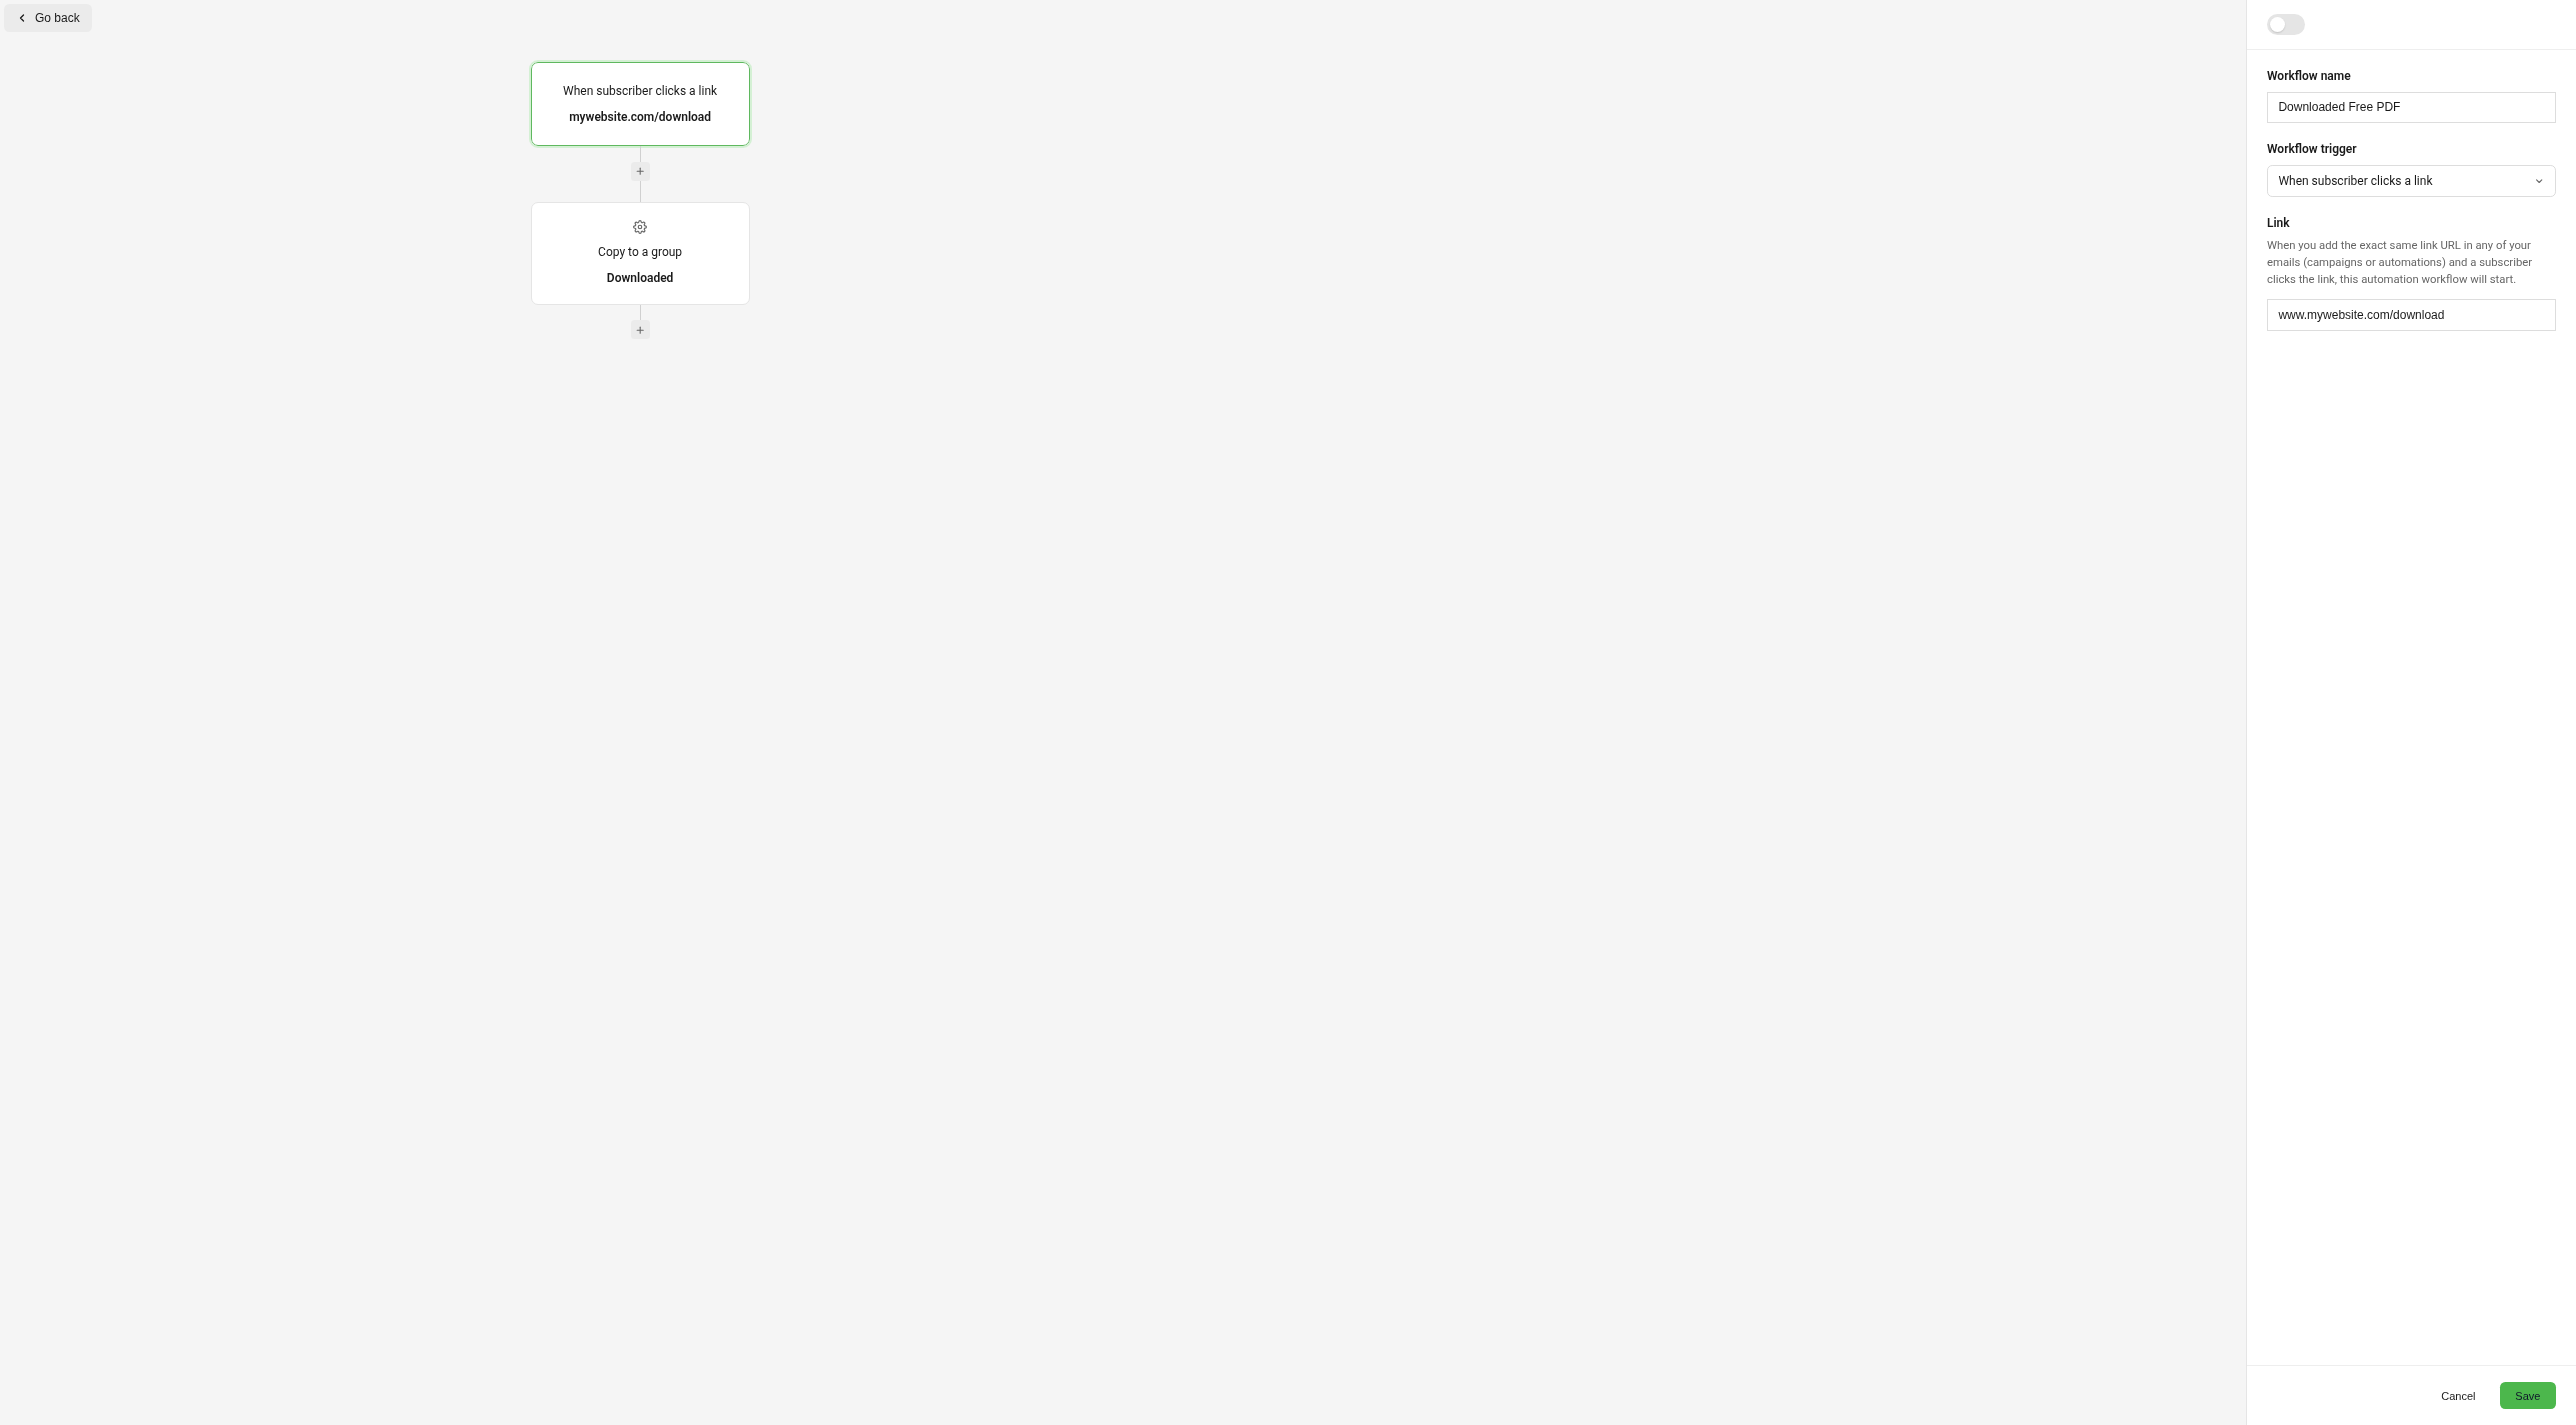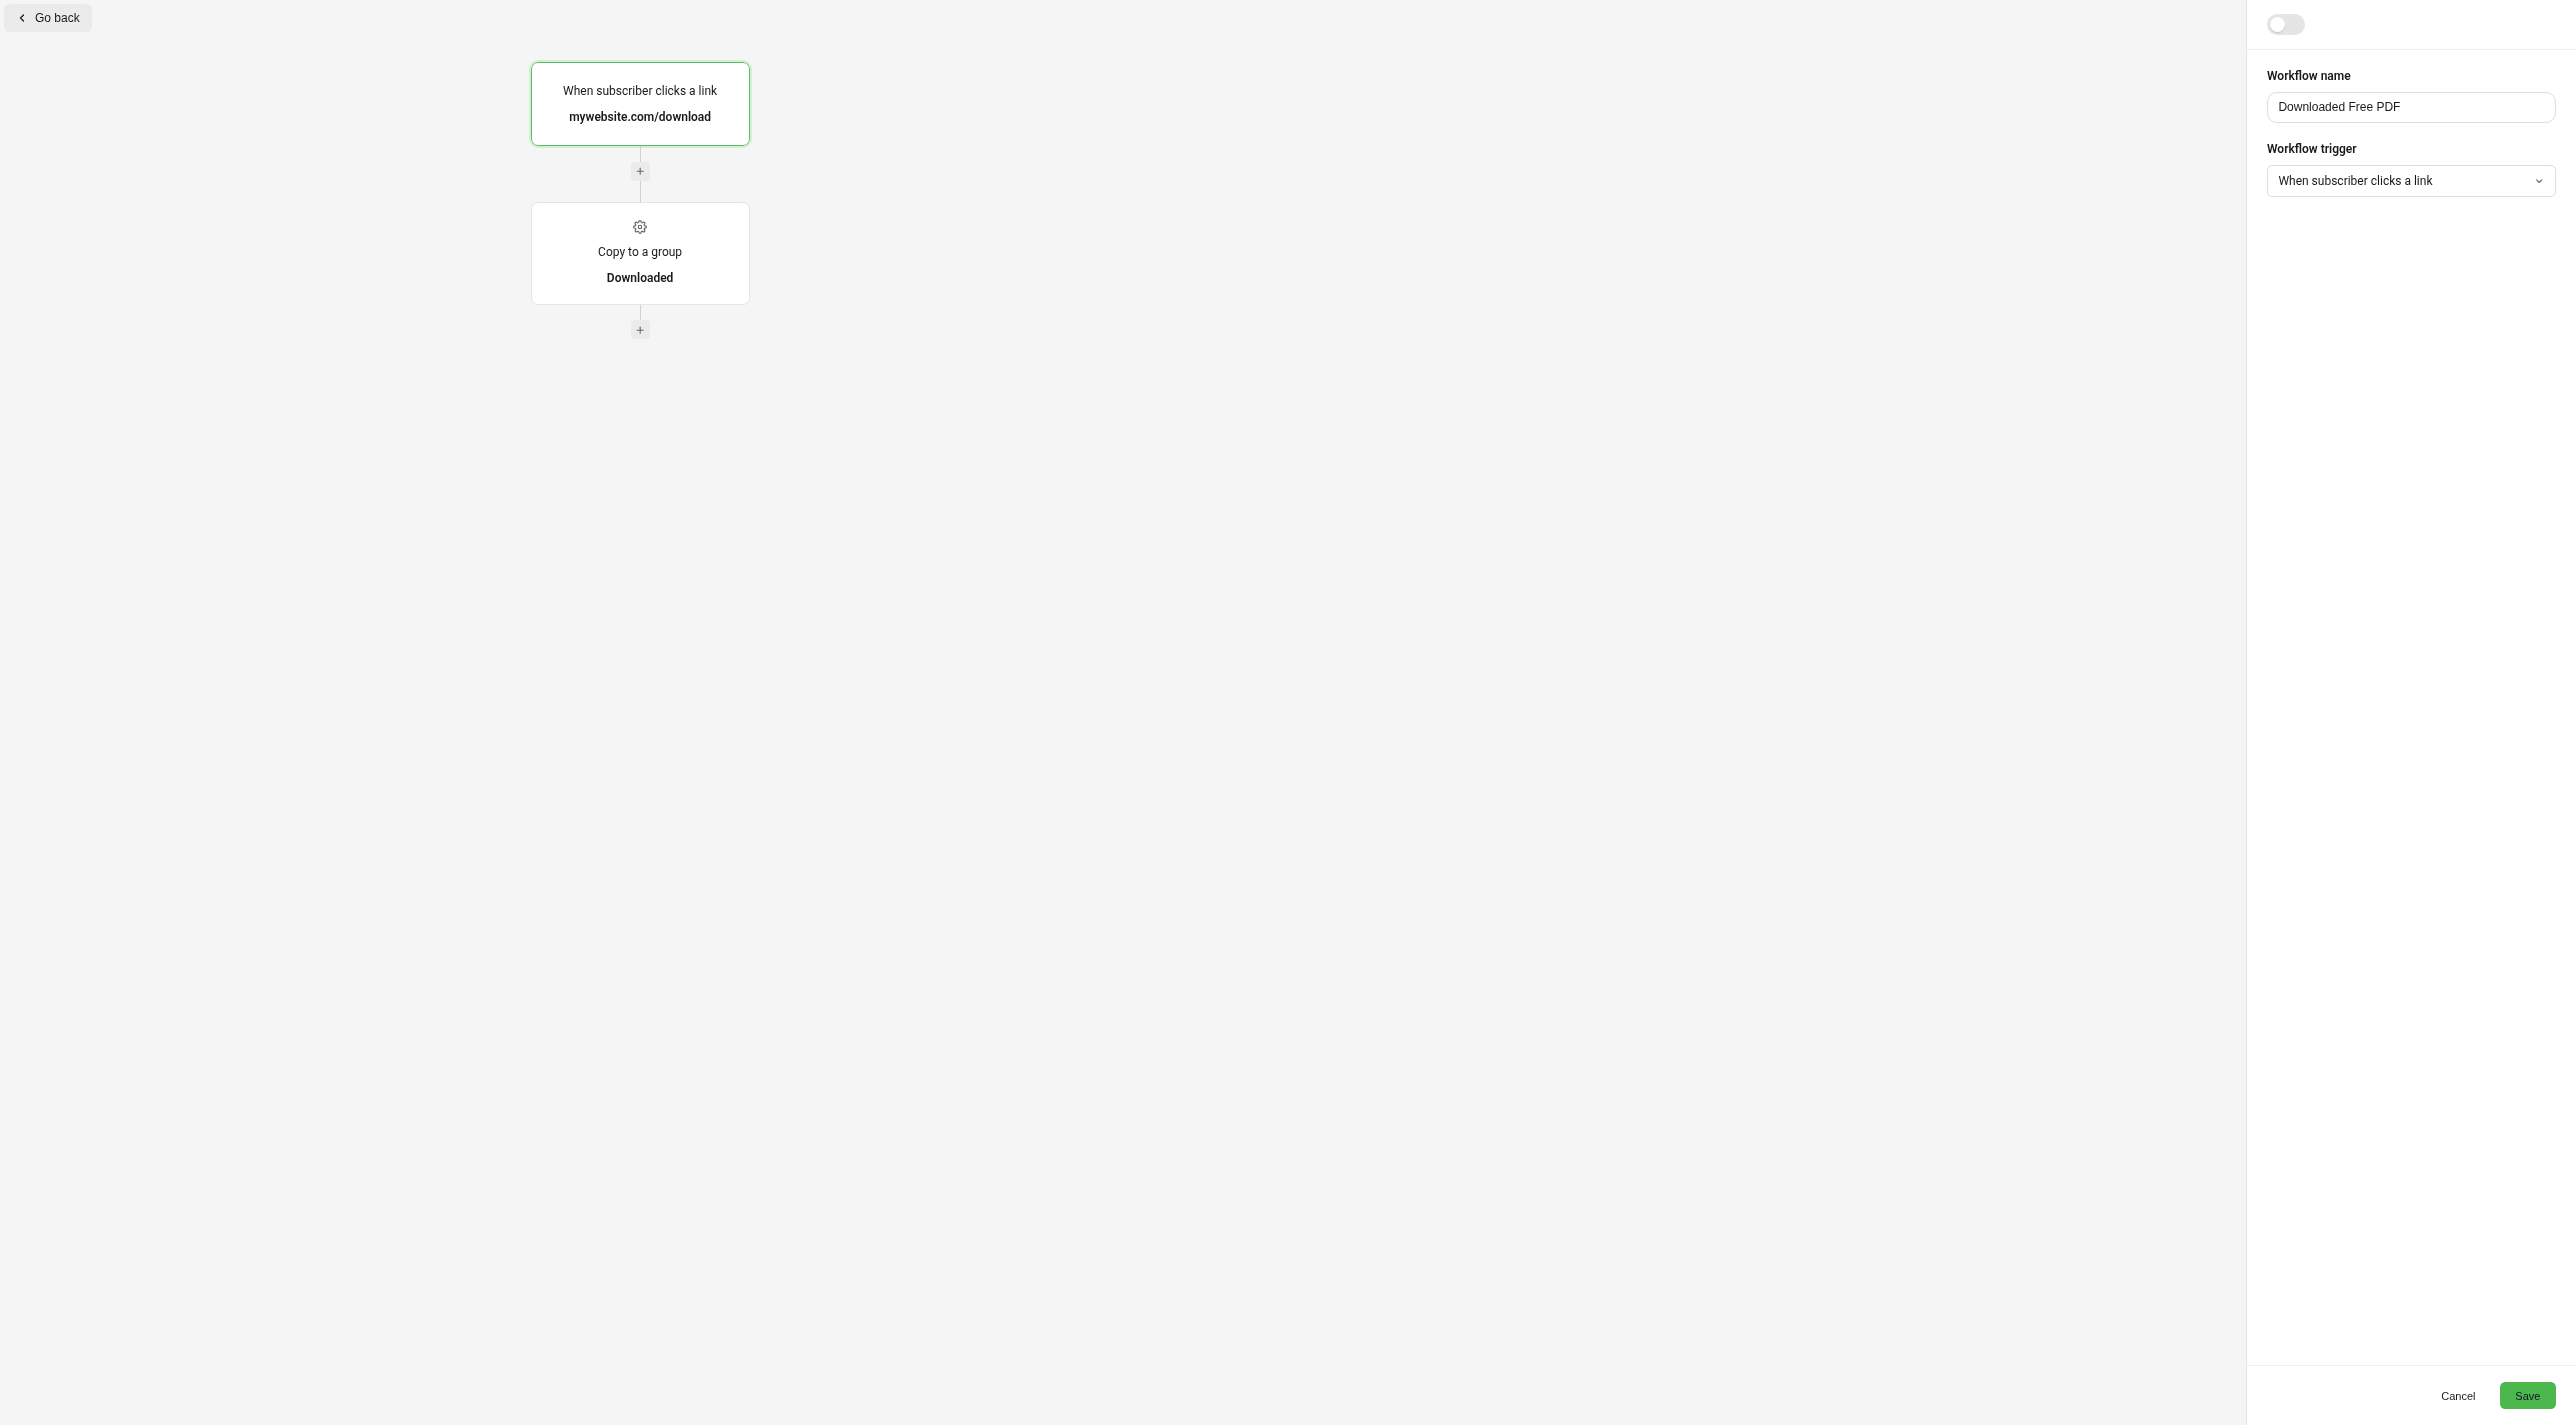--- a/index.html
+++ b/index.html
@@ -170,21 +170,21 @@
       color: #666;
       line-height: 1.5;
       margin-bottom: 10.4px;
     }
     
     .form-input {
       width: 100%;
       padding: 7.8px 10.4px;
       font-size: 12px;
       border: 0.9px solid #ddd;
-      border-radius: 10px;
+      border-radius: 0;
       background: #fff;
       color: #1a1a1a;
     }
     
     .form-select {
       width: 100%;
       padding: 7.8px 10.4px;
       font-size: 12px;
       border: 0.9px solid #ddd;
       border-radius: 5.2px;
@@ -328,20 +328,25 @@
     <div class="form-group">
       <label class="form-label">Workflow trigger</label>
       <div class="form-select">
         <span>When subscriber clicks a link</span>
         <svg viewBox="0 0 24 24" fill="none" stroke="currentColor" stroke-width="2.5" stroke-linecap="round" stroke-linejoin="round">
             <polyline points="6 9 12 15 18 9"></polyline>
           </svg>
       </div>
     </div>
 
+    <div class="form-group">
+      <label class="form-label">Link</label>
+      <p class="form-help">When you add the exact same link URL in any of your emails (campaigns or automations) and a subscriber clicks the link, this automation workflow will start.</p>
+      <input class="form-input" value="www.mywebsite.com/download" style="">
+    </div>
 
   </div>
 
   <div class="sidebar-footer">
     <button class="btn btn-cancel">Cancel</button>
     <button class="btn btn-save">Save</button>
   </div>
 </div>
 
 

